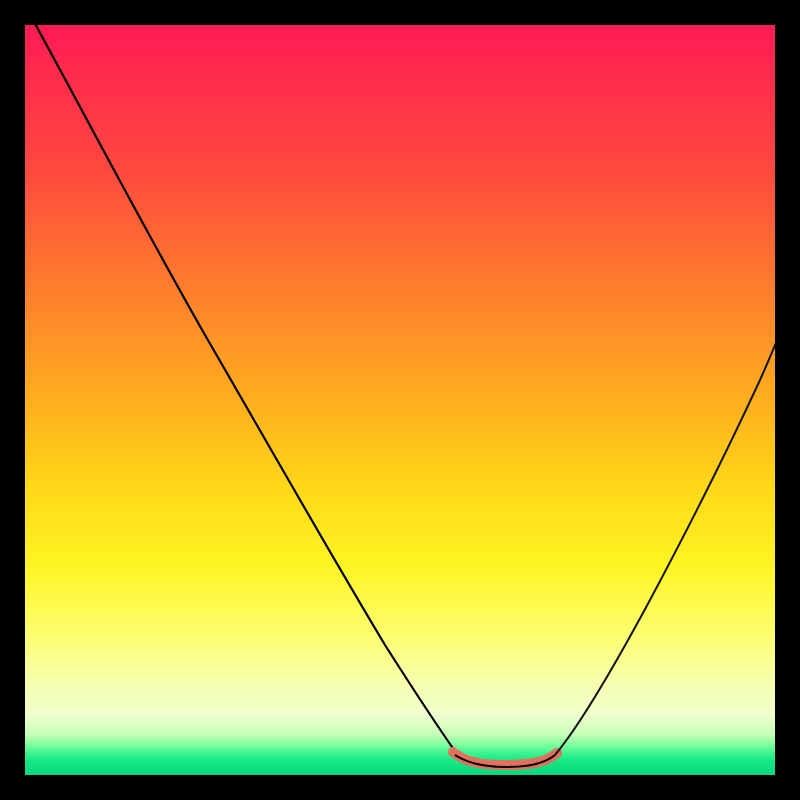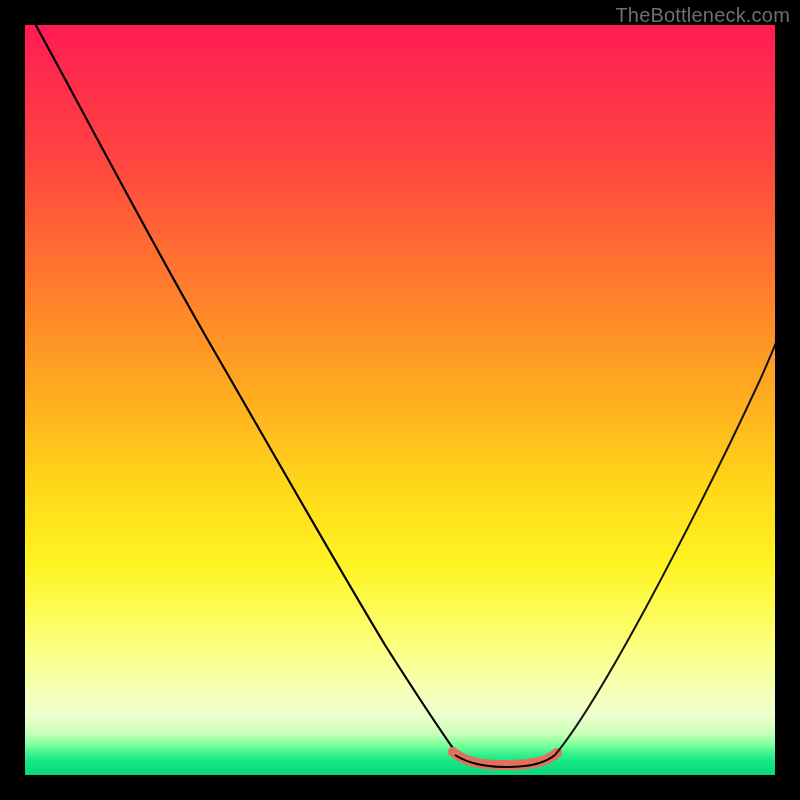--- a/index.html
+++ b/index.html
@@ -62,21 +62,20 @@
     color: #6f6f6f;
     font-size: 20px;
     letter-spacing: 0.2px;
     user-select: none;
   }
 </style>
 </head>
 <body>
 
 <div class="stage">
-  <div class="watermark">TheBottleneck.com</div>
 
   <div class="plot-area">
     <div class="gradient"></div>
 
     <svg class="curve-svg" viewBox="0 0 750 750" preserveAspectRatio="none">
 
       <path id="left-branch" fill="none" stroke-width="2.2" d="M 8 -5
                C 60 90, 120 205, 180 310
                C 235 405, 300 520, 360 620
                C 395 675, 415 705, 432 729" stroke="#000000"></path>

